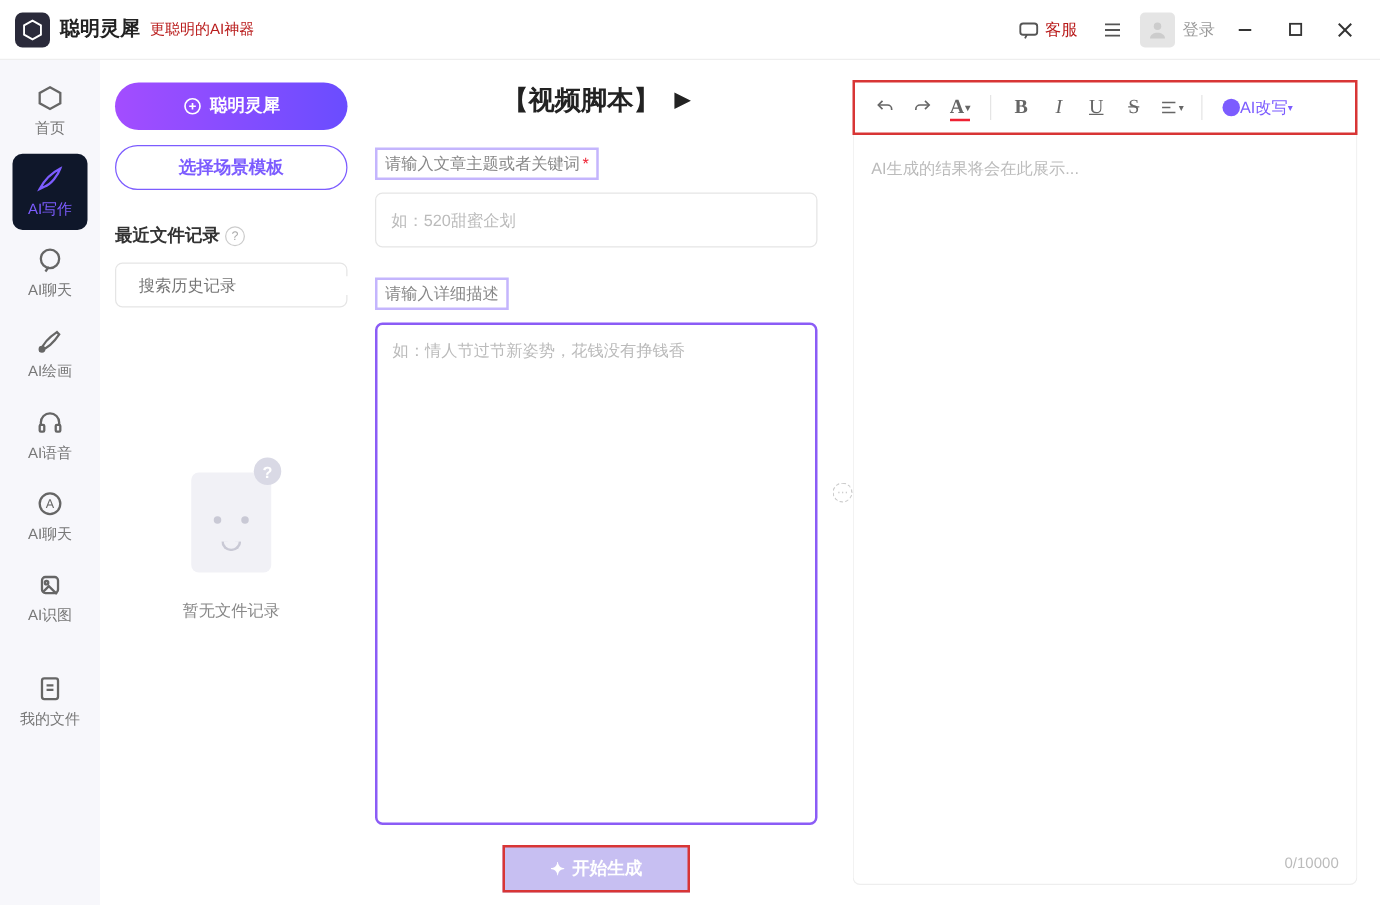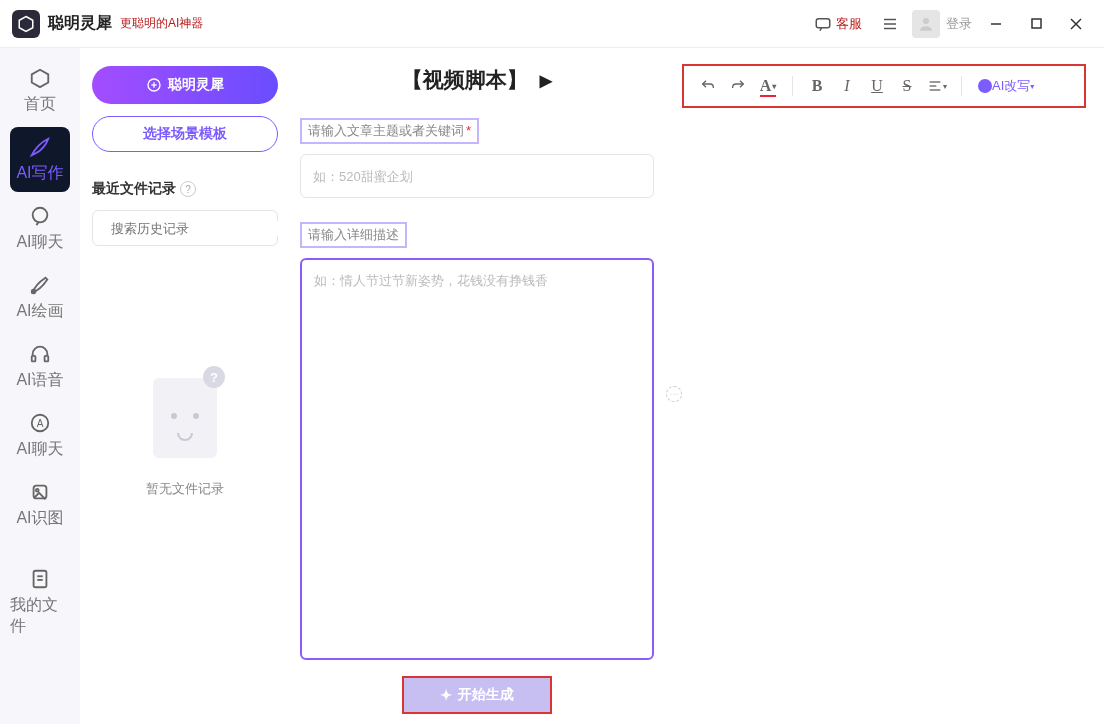--- a/index.html
+++ b/index.html
@@ -14,21 +14,21 @@
 .titlebar .icn-btn { width: 28px; height: 28px; display: flex; align-items: center; justify-content: center; cursor: pointer; color: #555; margin-left: 6px; }
 .titlebar .avatar { width: 28px; height: 28px; background: #e5e5e5; border-radius: 4px; display: flex; align-items: center; justify-content: center; margin-left: 8px; }
 .titlebar .login-txt { font-size: 13px; color: #999; margin-left: 6px; }
 .titlebar .winbtn { width: 32px; height: 28px; display: flex; align-items: center; justify-content: center; cursor: pointer; margin-left: 8px; }
 .main { display: flex; height: 676px; }
 .sidebar { width: 80px; background: #f7f7fb; display: flex; flex-direction: column; align-items: center; padding-top: 10px; }
 .sidebar .nav { width: 60px; display: flex; flex-direction: column; align-items: center; padding: 8px 0; cursor: pointer; border-radius: 8px; margin-bottom: 4px; }
 .sidebar .nav.active { background: #0f172a; }
 .sidebar .nav .icn { width: 24px; height: 24px; display: flex; align-items: center; justify-content: center; color: #666; }
 .sidebar .nav.active .icn { color: #7c5cff; }
-.sidebar .nav .lbl { font-size: 16px; color: #777; margin-top: 4px; }
+.sidebar .nav .lbl { font-size: 12px; color: #777; margin-top: 4px; }
 .sidebar .nav.active .lbl { color: #7c5cff; }
 .sidebar .sep { flex: 0 0 18px; }
 .col-files { width: 210px; padding: 18px 12px; background: #fff; }
 .btn-primary { width: 100%; height: 38px; background: linear-gradient(90deg,#a34dff,#6a4dff); border: none; border-radius: 19px; color: #fff; font-size: 14px; font-weight: 600; display: flex; align-items: center; justify-content: center; gap: 6px; cursor: pointer; }
 .btn-outline { width: 100%; height: 36px; background: #fff; border: 1.5px solid #7c5cff; border-radius: 18px; color: #7c5cff; font-size: 14px; font-weight: 600; margin-top: 12px; cursor: pointer; }
 .hist-row { display: flex; align-items: center; gap: 4px; margin-top: 28px; }
 .hist-row .ttl { font-size: 14px; font-weight: 700; color: #333; }
 .hist-row .q { width: 16px; height: 16px; border: 1px solid #ccc; border-radius: 50%; display: flex; align-items: center; justify-content: center; font-size: 10px; color: #aaa; }
 .search-box { margin-top: 12px; height: 36px; border: 1px solid #e5e5e5; border-radius: 6px; display: flex; align-items: center; padding: 0 10px; gap: 8px; }
 .search-box input { border: none; outline: none; flex: 1; font-size: 13px; color: #333; }
@@ -276,14 +276,18 @@
           </svg>
           <span style="font-size:8px">▾</span>
         </div>
       <div class="tb-sep"></div>
       <div class="ai-rewrite">
         <span class="dot"></span>
         <span>AI改写</span>
         <span style="font-size:8px;color:#7c5cff">▾</span>
       </div>
     </div>
+    <div class="output-area">
+      <span>AI生成的结果将会在此展示...</span>
+      <span class="counter">0/10000</span>
+    </div>
   </div>
 </div>
 
 </body></html>

